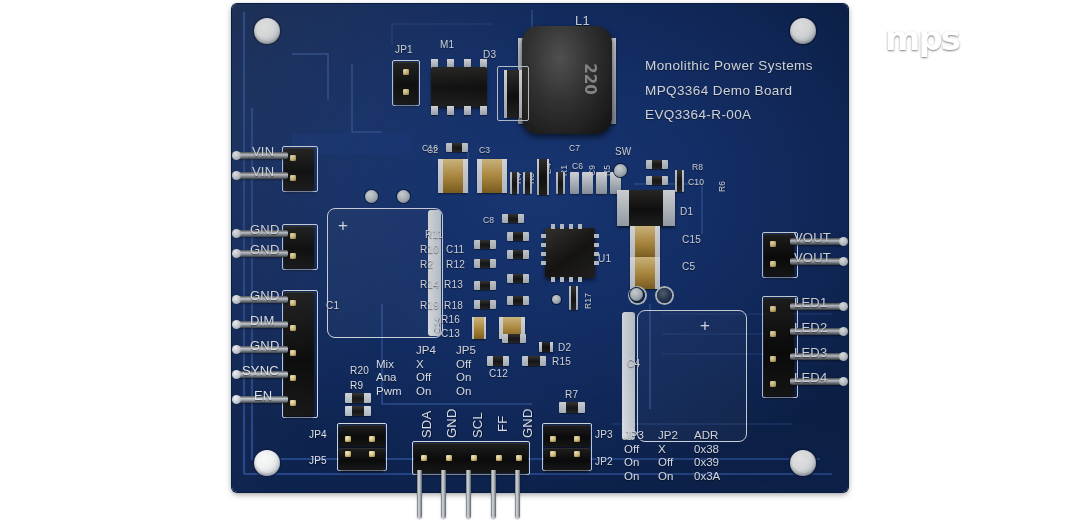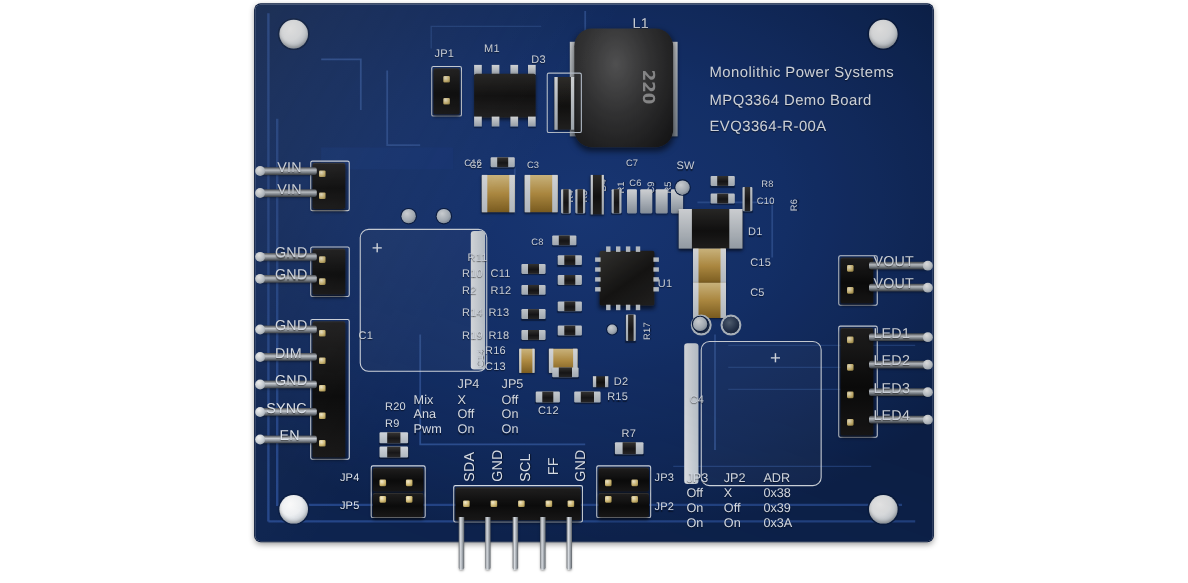--- a/index.html
+++ b/index.html
@@ -254,20 +254,21 @@
       </g>
 
       <rect x="60" y="130" width="120" height="20" fill="#1b3f88" opacity=".45"></rect>
     </svg>
 
     <div class="hole" style="left:22px;  top:14px;"></div>
     <div class="hole" style="left:558px; top:14px;"></div>
     <div class="hole" style="left:22px;  top:446px;"></div>
     <div class="hole" style="left:558px; top:446px;"></div>
 
+    <div id="brand-logo">mps</div>
     <div class="brandline" style="left:413px; top:54px;">Monolithic Power Systems</div>
     <div class="brandline" style="left:413px; top:79px;">MPQ3364 Demo Board</div>
     <div class="brandline" style="left:413px; top:103px;">EVQ3364-R-00A</div>
 
     <div class="silk big" style="left:343px; top:10px;">L1</div>
     <div id="L1pad-l" style="left:286px; top:34px; width:16px; height:86px;"></div>
     <div id="L1pad-r" style="left:368px; top:34px; width:16px; height:86px;"></div>
     <div id="L1body" style="left:290px; top:22px; width:90px; height:108px;">
       <div id="L1mark" style="left:52px; top:44px;">220</div>
     </div>

